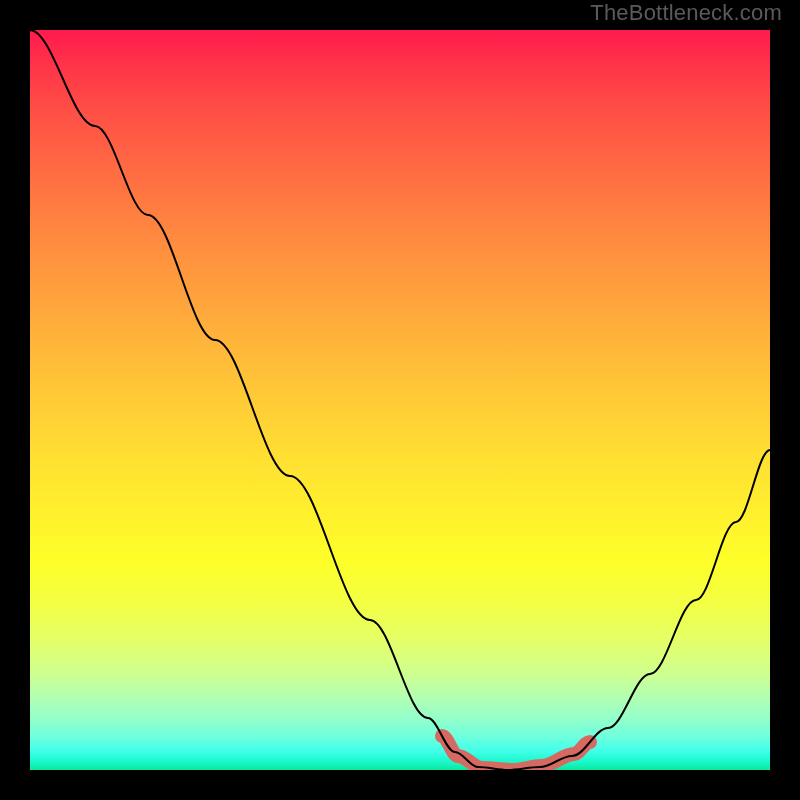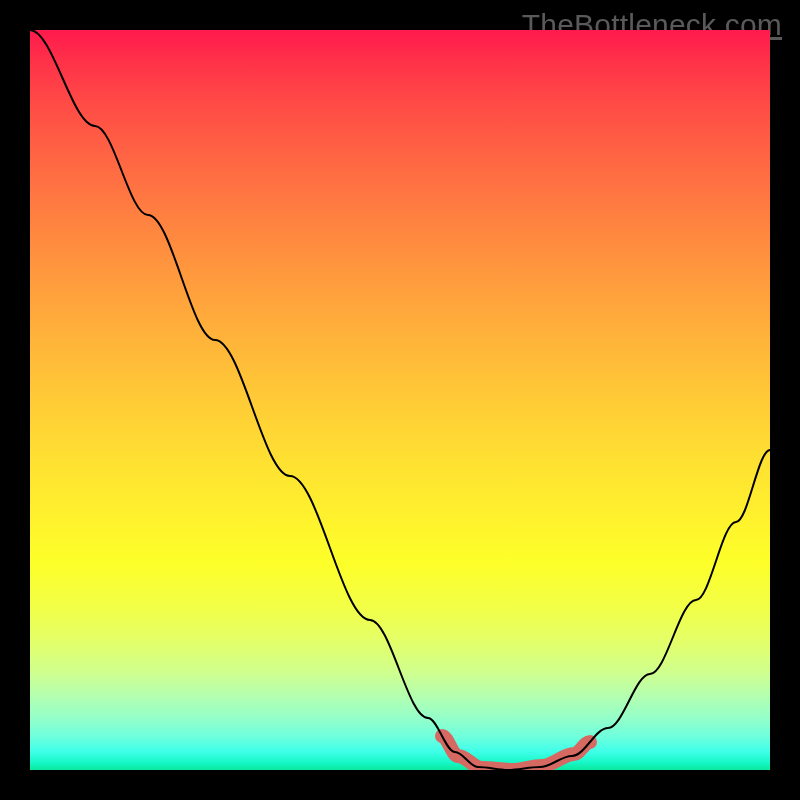--- a/index.html
+++ b/index.html
@@ -6,27 +6,26 @@
   body {
     width: 800px;
     height: 800px;
     background: #000;
     position: relative;
     overflow: hidden;
     font-family: Arial, sans-serif;
   }
   .watermark {
     position: absolute;
-    top: 8px;
+    top: 0;
     right: 18px;
     color: #5a5a5a;
-    font-size: 30px;
+    font-size: 22px;
     font-weight: 500;
     letter-spacing: 0.2px;
-    text-decoration: underline;
   }
   .plot-area {
     position: absolute;
     left: 30px;
     top: 30px;
     width: 740px;
     height: 740px;
     background: linear-gradient(
       to bottom,
       #ff1a4d 0%,

